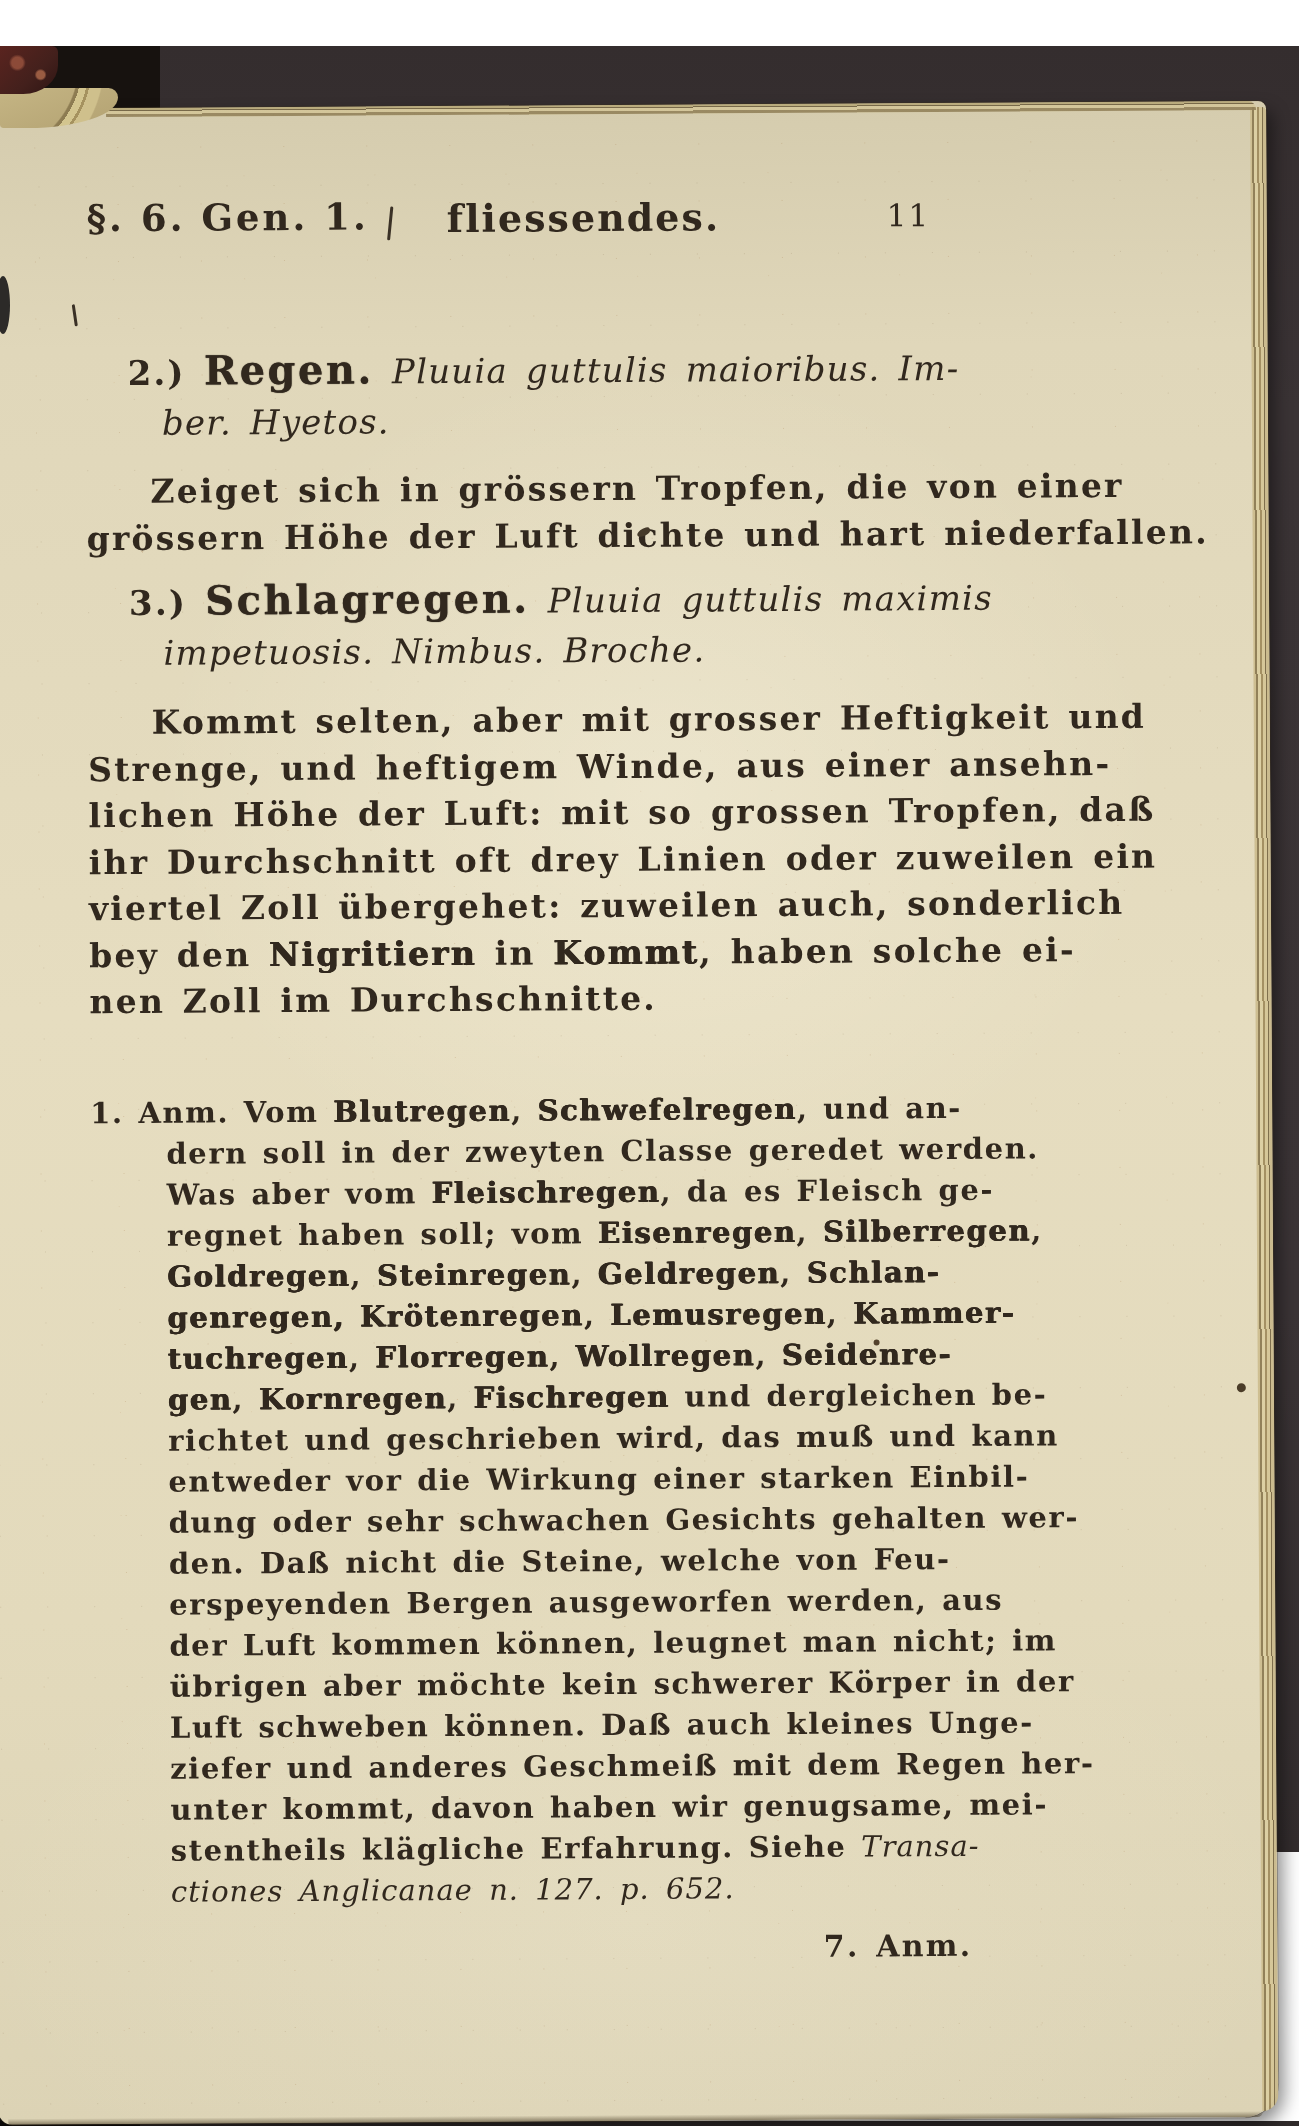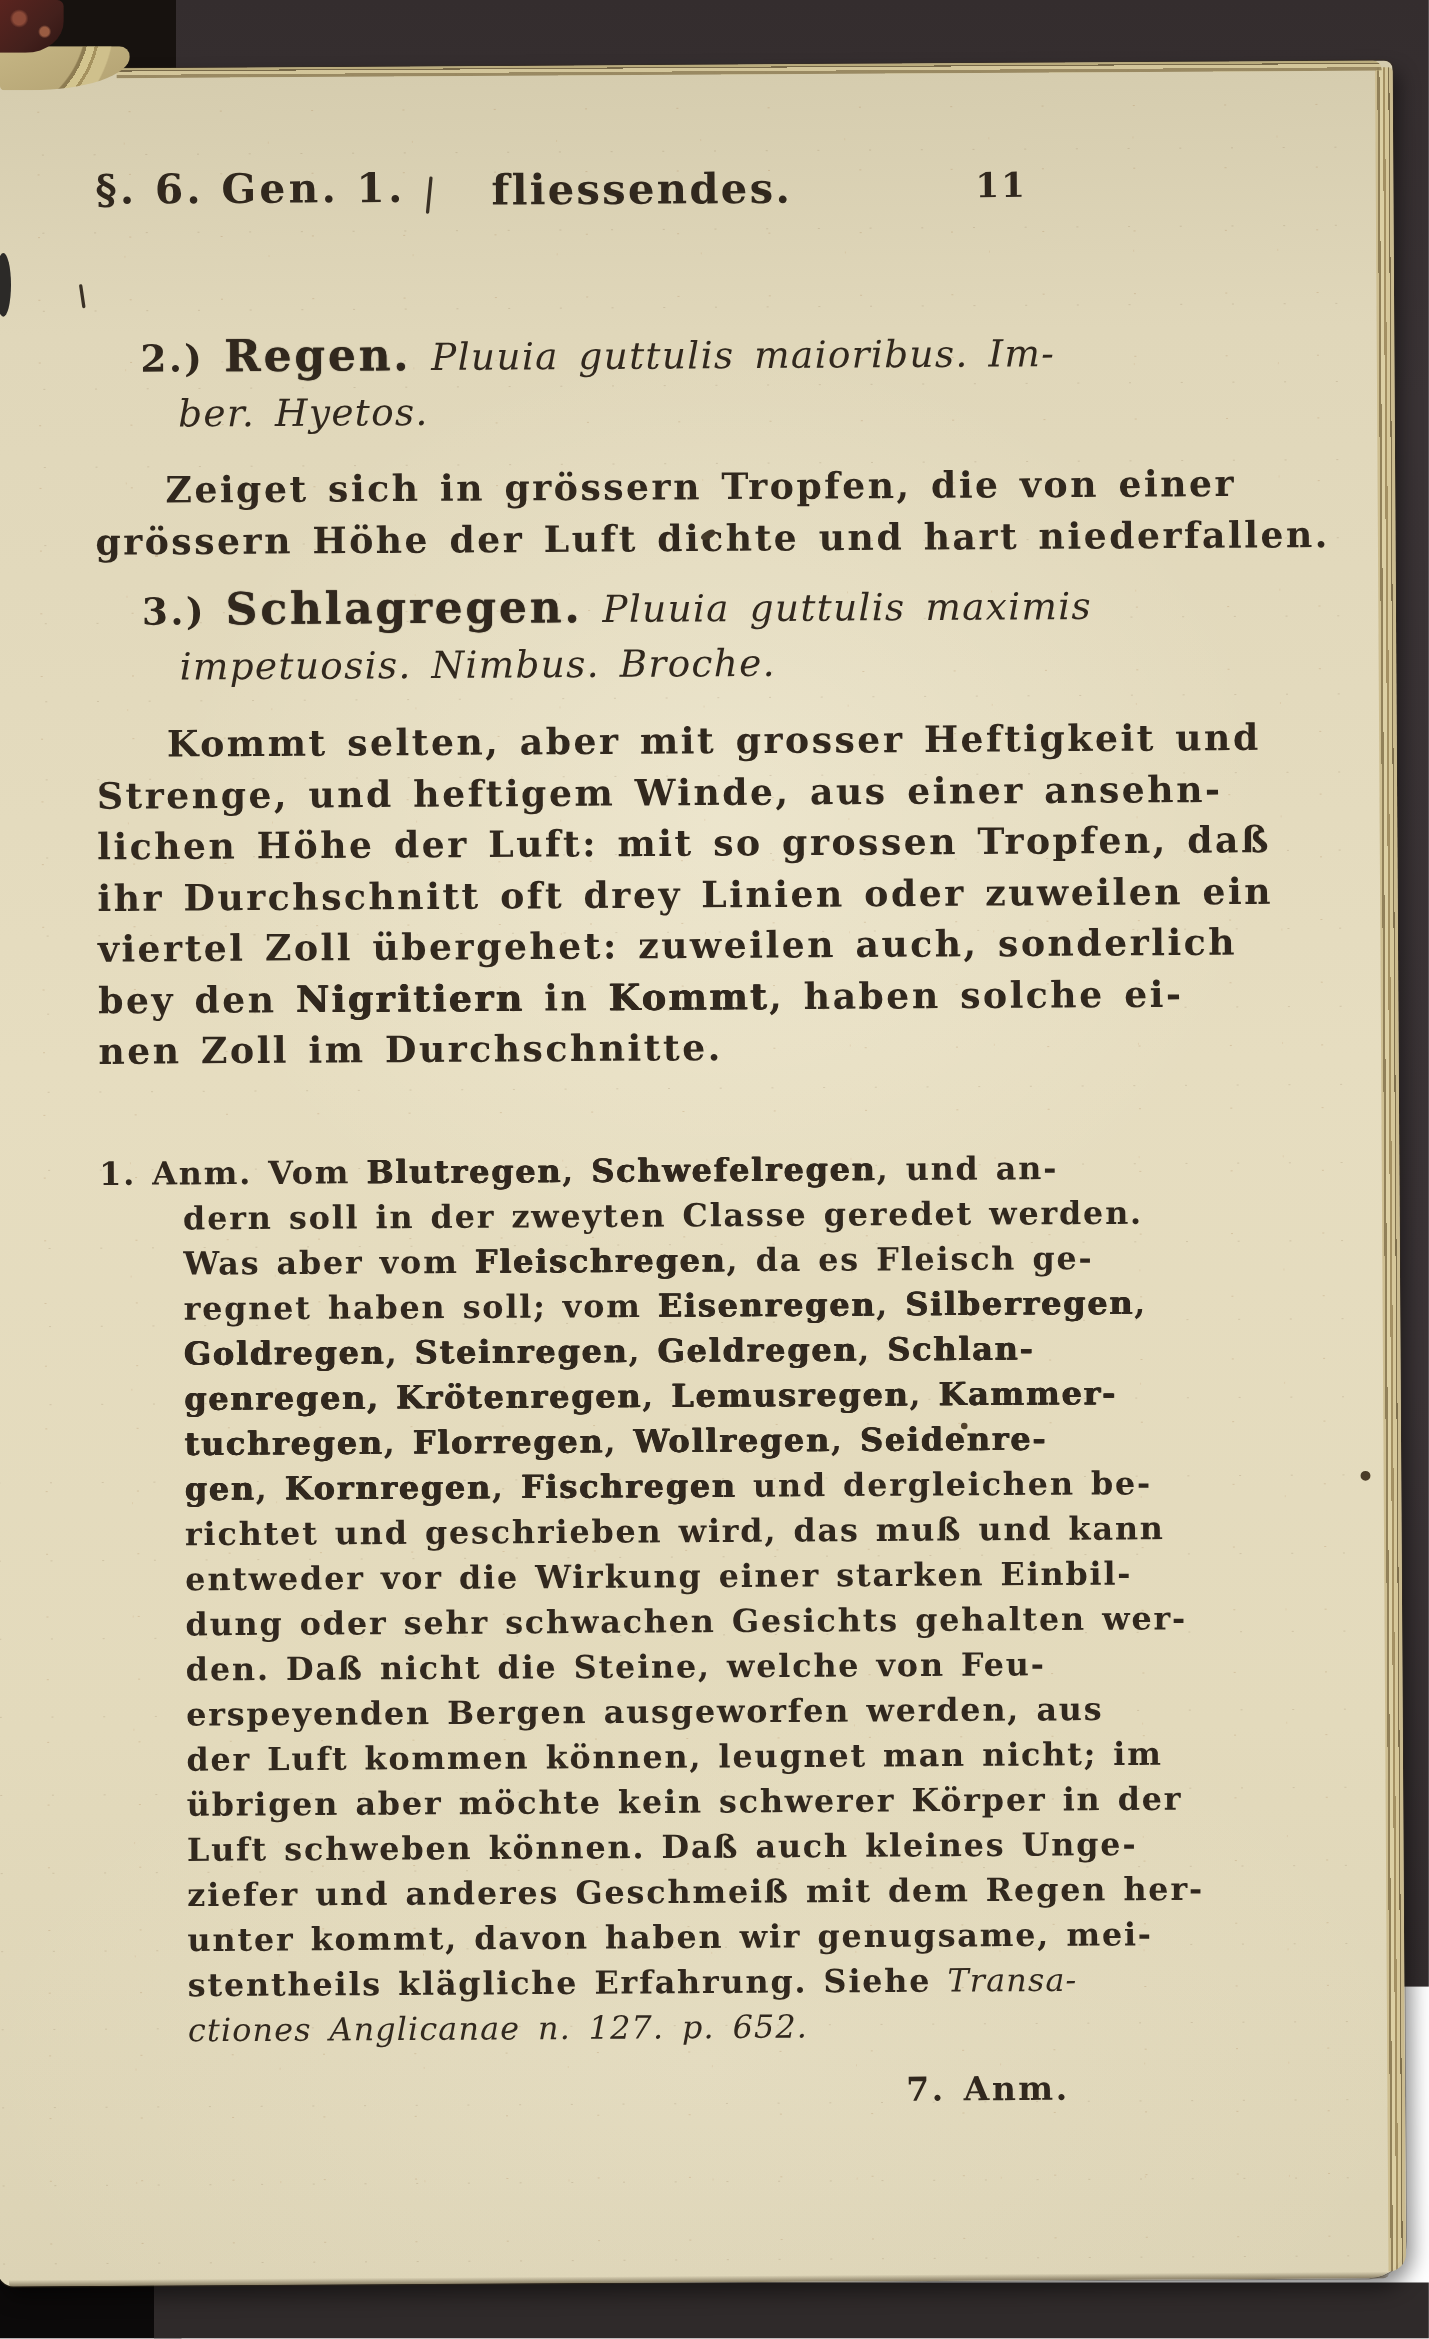--- a/index.html
+++ b/index.html
@@ -5,20 +5,21 @@
   html,body{margin:0;padding:0;}
   body{
     width:1299px;height:2126px;
     font-family:"DejaVu Serif", serif;
     overflow:hidden;
   }
   #stage{
     position:relative;width:1299px;height:1806px;
     background:
       linear-gradient(180deg,#342d2e 0%,#3a3335 20%,#3b3436 70%,#332d2e 100%);
+    margin-top: 46px;
   }
   
   .bg-black-topleft{position:absolute;left:0;top:0;width:160px;height:120px;background:#17120f;}
   .bg-black-bottomleft{position:absolute;left:0;top:2045px;width:165px;height:81px;background:#0c0a0a;}
   .bg-bottom-strip{position:absolute;left:140px;top:2075px;width:1159px;height:51px;background:#2f2a2a;}
 
   
   .page{
     position:absolute;left:-14px;top:55px;width:1280px;height:2016px;
     transform:rotate(-0.35deg);transform-origin:top right;
@@ -84,21 +85,21 @@
   
   .ink{color:#31281e;}
   .seg-fr{font-weight:bold;letter-spacing:2.2px;word-spacing:4px;}
   .seg-frb{font-weight:bold;font-size:40px;letter-spacing:2.5px;text-shadow:0 0 1px #31281e;}
   .seg-frb2{font-weight:bold;letter-spacing:2.2px;word-spacing:4px;text-shadow:0.6px 0 0 #31281e, -0.3px 0 0 #31281e;}
   .seg-la{font-style:italic;font-weight:500;letter-spacing:1.2px;word-spacing:6px;}
 
   .header-row{position:absolute;left:100px;top:88px;width:1080px;height:52px;}
   .hdr-section{position:absolute;left:0;top:0;font-size:37px;font-weight:bold;letter-spacing:3px;}
   .hdr-title{position:absolute;left:360px;top:2px;font-size:38px;font-weight:bold;letter-spacing:2px;}
-  .hdr-pagenum{position:absolute;left:800px;top:6px;font-size:31px;font-weight:bold;letter-spacing:2px;}
+  .hdr-pagenum{position:absolute;left:800px;top:6px;font-size:31px;font-weight:normal;letter-spacing:2px;}
 
   .text-column{position:absolute;left:98px;top:238px;width:1075px;}
   .tblock{position:relative;}
   .tline{white-space:nowrap;}
 
   .blk-entry .tline{font-size:34px;line-height:50px;}
   .blk-para  .tline{font-size:33px;line-height:46.5px;}
   .blk-note  .tline{font-size:29px;line-height:41px;letter-spacing:.5px;}
   .blk-note  .seg-fr{letter-spacing:1.6px;word-spacing:3px;}
   .blk-note  .seg-frb2{letter-spacing:1.6px;word-spacing:3px;}

